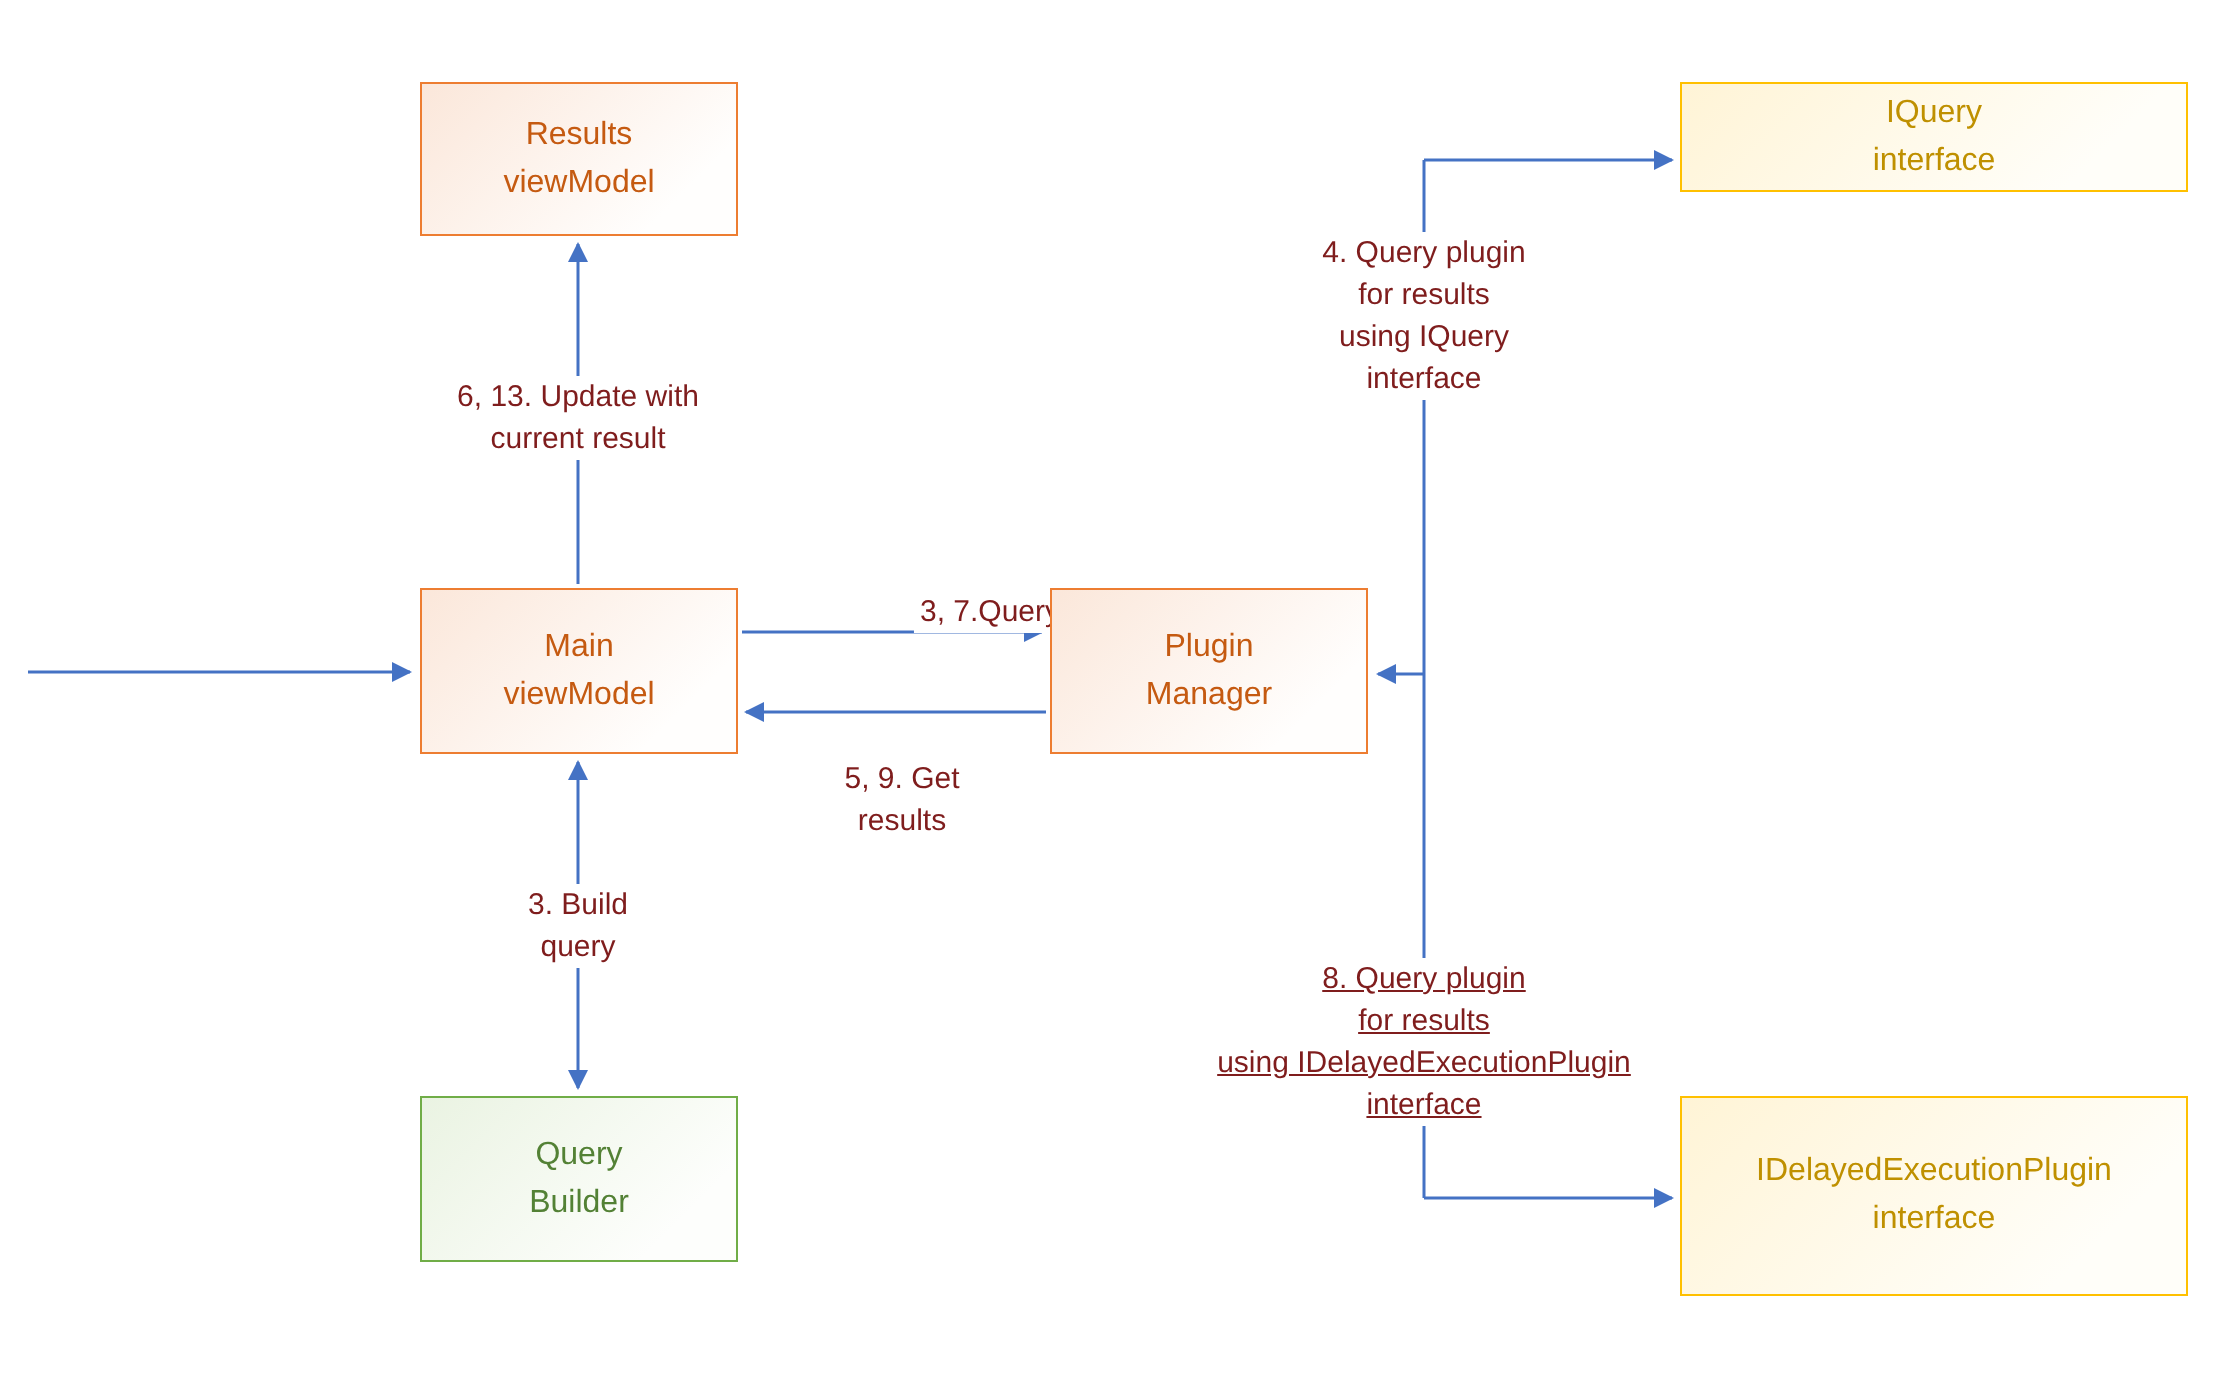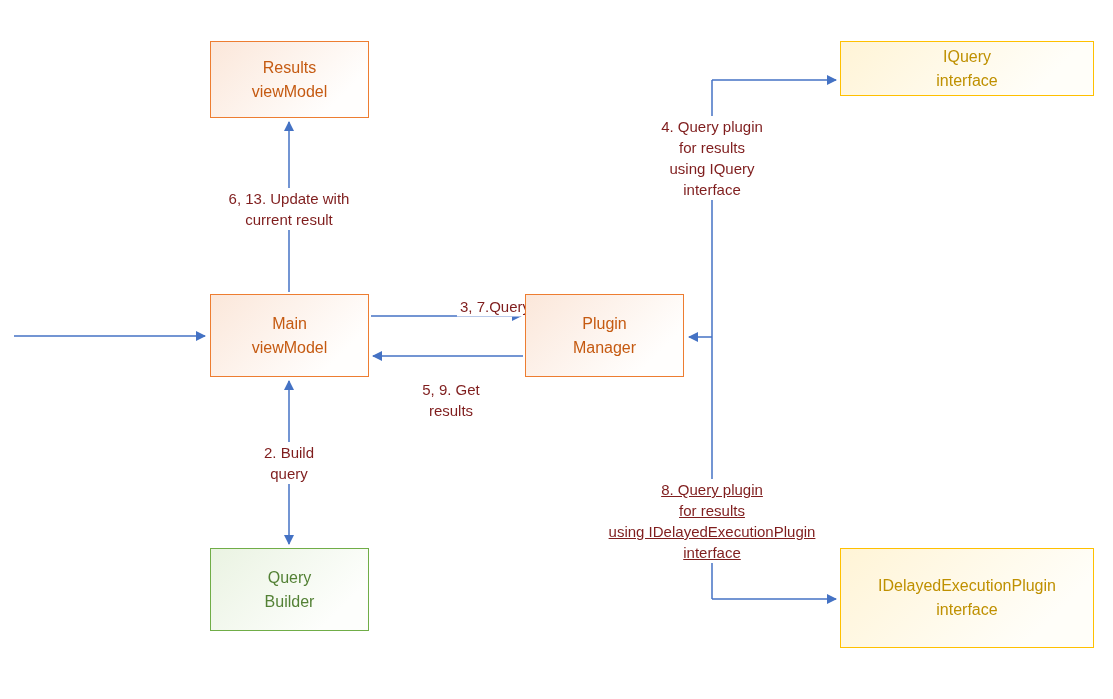--- a/index.html
+++ b/index.html
@@ -58,21 +58,21 @@
       <path d="M712 337 H689" marker-end="url(#arw)"></path>
       <path d="M712 599 H836" marker-end="url(#arw)"></path>
     </g>
   </svg>
 
   <div class="lbl" id="lbl-update">6, 13. Update with
 current result</div>
   <div class="lbl" id="lbl-query37">3, 7.Query</div>
   <div class="lbl" id="lbl-get">5, 9. Get
 results</div>
-  <div class="lbl" id="lbl-build">2. Build
+  <div class="lbl" id="lbl-build">3. Build
 query</div>
   <div class="lbl" id="lbl-q4">4. Query plugin
 for results
 using IQuery
 interface</div>
   <div class="lbl" id="lbl-q8">8. Query plugin
 for results
 using IDelayedExecutionPlugin
 interface</div>
 

